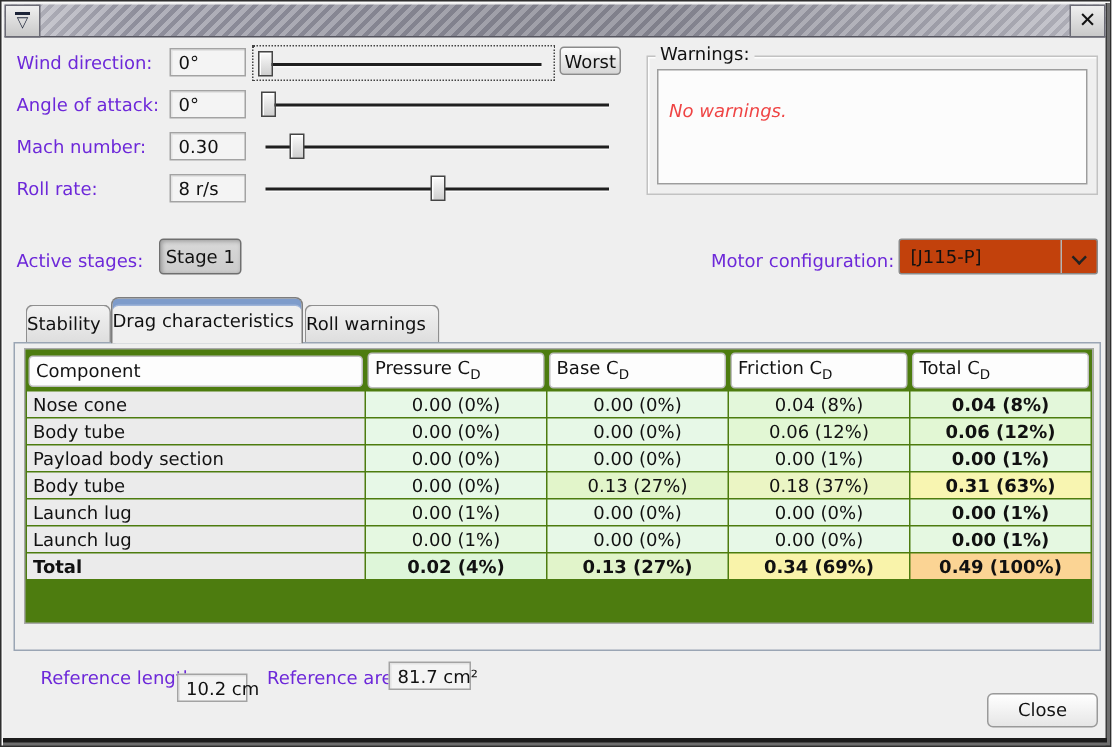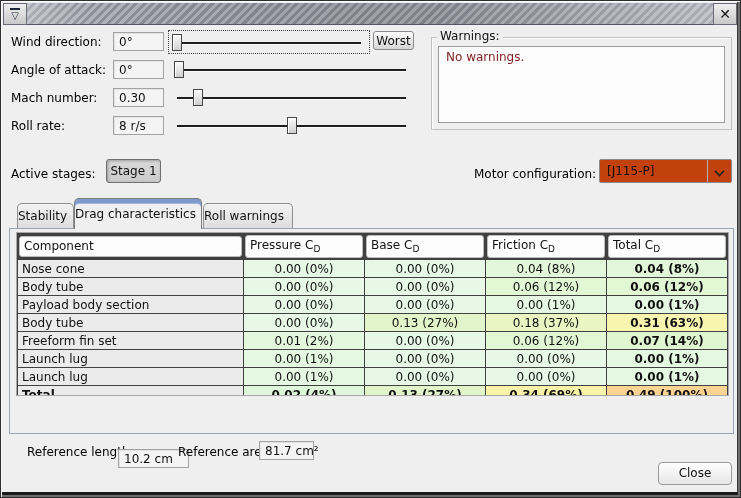--- a/index.html
+++ b/index.html
@@ -27,21 +27,21 @@
   }
   .tb-btn {
     position:absolute; top:0; width:24px; height:22px; background:linear-gradient(180deg,#efefef,#c9c9c9);
     border:1px solid #6b6b75; text-align:center; cursor:pointer;
   }
   .menu-btn { left:0; }
   .menu-glyph { display:inline-block; margin-top:4px; border-top:2px solid #1d2438; color:#1d2438; font-size:10px; line-height:11px; padding:0 1px; }
   .x-btn { right:0; font-weight:bold; font-size:14px; line-height:20px; color:#111; }
 
   
-  .lbl { position:absolute; white-space:nowrap; color:#000000; }
+  .lbl { position:absolute; white-space:nowrap; color:#6d28d9; }
   .field {
     position:absolute; height:19px; background:#f4f4f4; border:1px solid #a3a3a3;
     box-shadow: inset 1px 1px 0 #e3e3e3; padding:2px 4px 0 5px; white-space:nowrap;
   }
   .btn {
     position:absolute; background:linear-gradient(180deg,#fdfdfd,#d6d6d6);
     border:1px solid #8b8b8b; border-radius:3px; text-align:center; cursor:pointer;
     font-size:12px; color:#111;
   }
   .btn-pressed {
@@ -57,22 +57,22 @@
     position:absolute; top:3px; width:10px; height:17px;
     background:linear-gradient(180deg,#fbfbfb,#cfcfcf);
     border:1px solid #454545; box-shadow: inset 1px 1px 0 #fff; cursor:pointer;
   }
 
   
   .warn-group { position:absolute; left:430px; top:36px; width:301px; height:93px; border:1px solid #c2c2c2; box-shadow: inset 1px 1px 0 #fdfdfd; }
   .warn-legend { position:absolute; top:-9px; left:5px; background:#efefef; padding:0 3px; }
   .warn-list {
     position:absolute; left:6px; top:8px; right:6px; bottom:6px;
-    background:#fcfcfc; border:1px solid #9d9d9d; padding:3px 7px;
-    color:#7f1d1d;
+    background:#fcfcfc; border:1px solid #9d9d9d; padding:20px 7px;
+    font-style:italic; color:#ef4444;
   }
 
   
   .combo { position:absolute; left:598px; top:158px; width:133px; height:24px; background:#c2410c; border:1px solid #8a8a8a; border-radius:2px; cursor:pointer; }
   .combo-text { position:absolute; left:7px; top:4px; white-space:nowrap; }
   .combo-arrow-box { position:absolute; right:0; top:0; bottom:0; width:24px; border-left:1px solid #b4b4b4; }
   .chev { position:absolute; left:7px; top:7px; width:9px; height:6px; }
   .chev:before { content:""; position:absolute; left:0; top:0; width:7px; height:7px; border-right:2px solid #222; border-bottom:2px solid #222; transform:rotate(45deg) scale(.8); }
 
   
@@ -83,21 +83,21 @@
     top:5px; height:26px; padding-top:5px; z-index:1;
   }
   .tab.selected {
     top:0; height:31px; padding-top:8px; background:#efefef; z-index:3;
     box-shadow: inset 0 4px 0 #7e9ccb, inset 0 5px 0 #9eb4d8;
     border-color:#7d7d7d;
   }
   .tab-panel { position:absolute; left:8px; top:227px; width:725px; height:206px; border:1px solid #9aa5b4; background:#efefef; z-index:2; }
 
   
-  .table-pane { position:absolute; left:6px; top:3px; width:713px; height:164px; border:1px solid #a8a8a8; background:#404040; overflow:hidden; }
+  .table-pane { position:absolute; left:6px; top:3px; width:713px; height:184px; border:1px solid #a8a8a8; background:#4d7c0f; overflow:hidden; }
   table.drag { width:100%; border-collapse:separate; border-spacing:1px; table-layout:fixed; }
   table.drag th:first-child, table.drag td:first-child { width:225px; }
   table.drag th { padding:1px; font-weight:normal; }
   .hcell { border:1px solid #bdbdbd; border-radius:3px; background:#fdfdfd; padding:2px 4px 3px 4px; text-align:left; white-space:nowrap; overflow:hidden; }
   .hcell sub { font-size:9px; }
   table.drag td { height:17px; padding:0 4px; text-align:center; white-space:nowrap; overflow:hidden; }
   table.drag td.comp { background:#ebebeb; text-align:left; }
   table.drag .b { font-weight:bold; }
 
   
@@ -210,27 +210,20 @@
               <td class="b" style="background: rgb(229, 248, 225);">0.00 (1%)</td>
             </tr>
             <tr>
               <td class="comp">Body tube</td>
               <td style="background: rgb(231, 248, 231);">0.00 (0%)</td>
               <td style="background: rgb(226, 245, 202);">0.13 (27%)</td>
               <td style="background: rgb(235, 245, 196);">0.18 (37%)</td>
               <td class="b" style="background: rgb(248, 245, 177);">0.31 (63%)</td>
             </tr>
             <tr>
-              <td class="comp">Freeform fin set</td>
-              <td style="background: rgb(228, 248, 222);">0.01 (2%)</td>
-              <td style="background: rgb(231, 248, 231);">0.00 (0%)</td>
-              <td style="background: rgb(226, 247, 212);">0.06 (12%)</td>
-              <td class="b" style="background: rgb(224, 246, 208);">0.07 (14%)</td>
-            </tr>
-            <tr>
               <td class="comp">Launch lug</td>
               <td style="background: rgb(229, 248, 225);">0.00 (1%)</td>
               <td style="background: rgb(231, 248, 231);">0.00 (0%)</td>
               <td style="background: rgb(231, 248, 231);">0.00 (0%)</td>
               <td class="b" style="background: rgb(229, 248, 225);">0.00 (1%)</td>
             </tr>
             <tr>
               <td class="comp">Launch lug</td>
               <td style="background: rgb(229, 248, 225);">0.00 (1%)</td>
               <td style="background: rgb(231, 248, 231);">0.00 (0%)</td>
@@ -243,18 +236,18 @@
               <td class="b" style="background: rgb(225, 244, 202);">0.13 (27%)</td>
               <td class="b" style="background: rgb(249, 243, 170);">0.34 (69%)</td>
               <td class="b" style="background: rgb(251, 212, 148);">0.49 (100%)</td>
             </tr>
           </tbody>
       </table>
     </div>
   </div>
 
   <div class="lbl" style="left:26px; top:444px;">Reference length:</div>
-  <div class="field" style="left:117px; top:448px; width:71px;">10.2 cm</div>
+  <div class="field" style="left:117px; top:448px; width:47px;">10.2 cm</div>
   <div class="lbl" style="left:177px; top:444px;">Reference area:</div>
   <div class="field" style="left:258px; top:440px; width:55px;">81.7 cm²</div>
   <div class="btn close-btn">Close</div>
 
 </div>
 
 </body></html>

